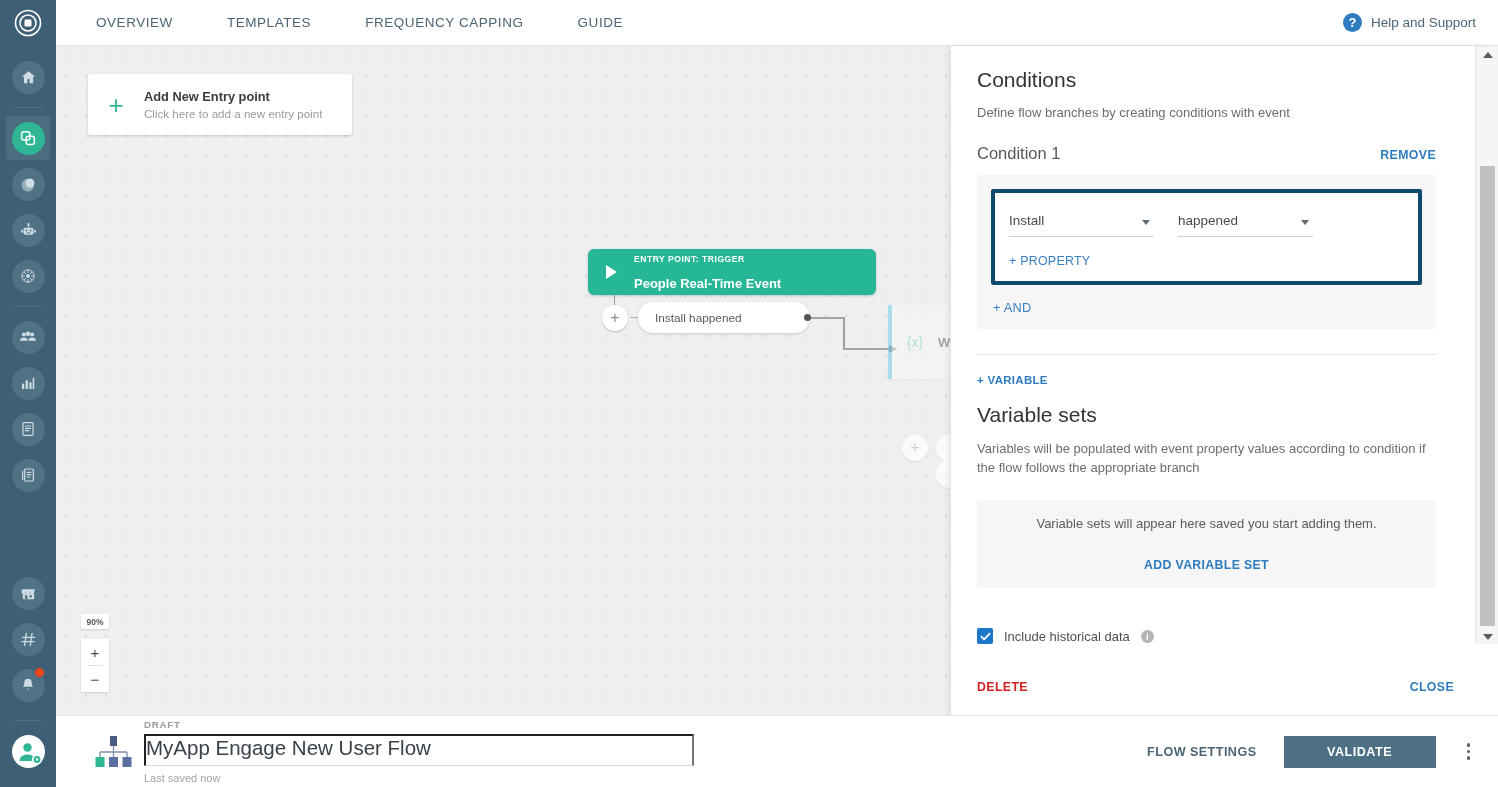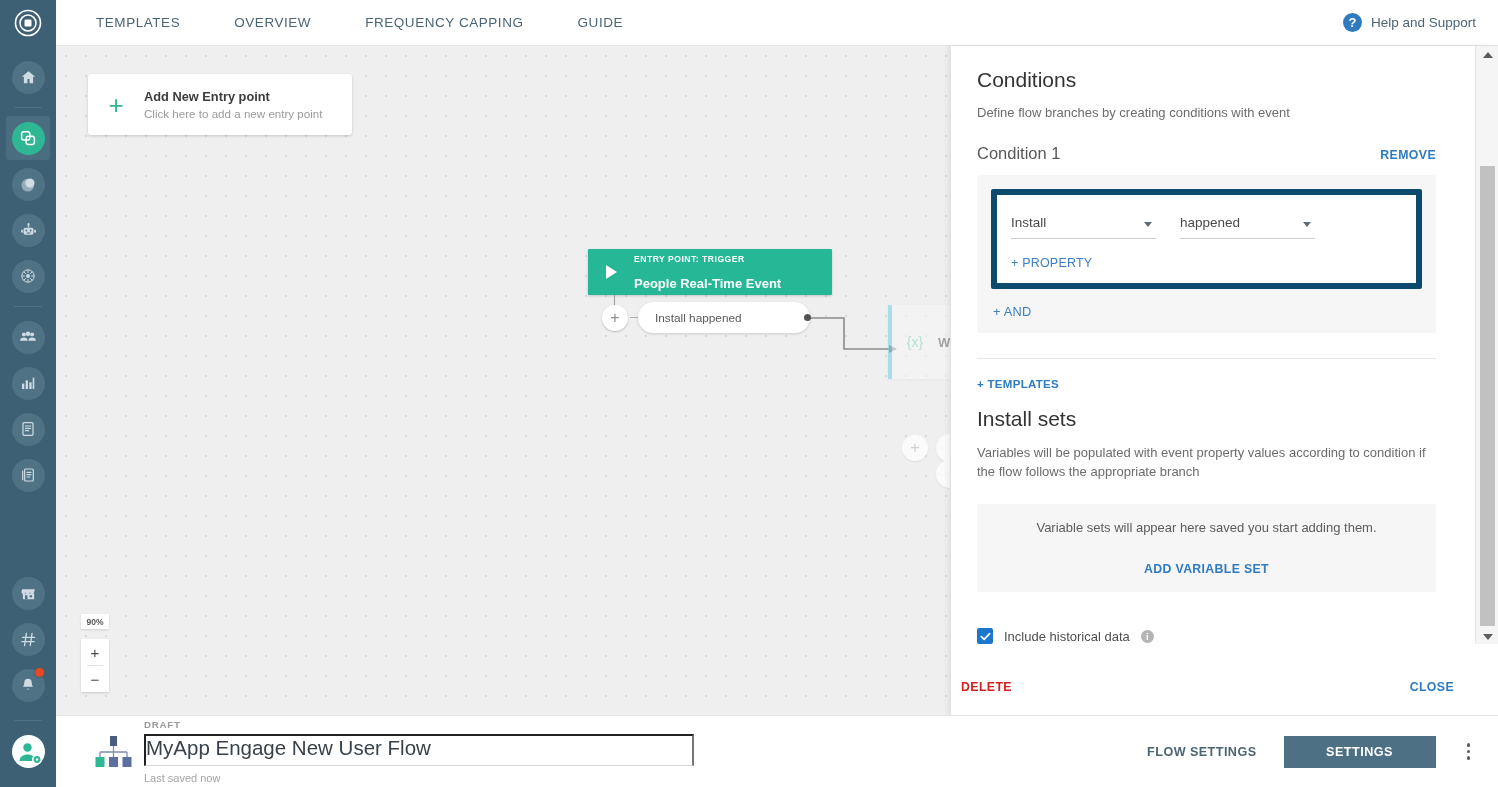--- a/index.html
+++ b/index.html
@@ -88,22 +88,22 @@
     display: flex; align-items: center; cursor: pointer;
   }
   .entry-plus {
     width: 56px; text-align: center; color: #2fb694;
     font-size: 26px; font-weight: 300; line-height: 1;
   }
   .entry-text-title { font-size: 12.8px; font-weight: bold; color: #3c3c3c; }
   .entry-text-sub { font-size: 11.6px; color: #9b9b9b; margin-top: 3px; }
 
   .node-trigger {
-    position: absolute; left: 532px; top: 203px; width: 244px; height: 46px;
-    background: #25b796; border-radius: 1px;
+    position: absolute; left: 532px; top: 203px; width: 288px; height: 46px;
+    background: #25b796; border-radius: 6px;
     box-shadow: 0 1px 3px rgba(0,0,0,0.18);
     display: flex; align-items: center; cursor: pointer;
   }
   .node-trigger .play {
     width: 46px; display: flex; align-items: center; justify-content: center;
   }
   .node-trigger .tri {
     width: 0; height: 0; border-left: 11px solid #ffffff;
     border-top: 7px solid transparent; border-bottom: 7px solid transparent;
   }
@@ -199,21 +199,21 @@
   .cond-head {
     display: flex; align-items: baseline; justify-content: space-between;
     margin-top: 24px;
   }
   .cond-title { font-size: 16.5px; color: #585858; font-weight: normal; }
   .cond-remove { font-size: 12.3px; font-weight: bold; letter-spacing: .4px; color: #2e7bbf; cursor: pointer; }
   .cond-box {
     margin-top: 12px; background: #f6f6f6; padding: 14px; border-radius: 2px;
   }
   .cond-inner {
-    background: #ffffff; border: 6px solid #0c4a6e; border-radius: 2px;
+    background: #ffffff; border: 4px solid #0c4a6e; border-radius: 2px;
     padding: 15px 14px 13px 14px;
   }
   .sel-row { display: flex; gap: 24px; }
   .sel {
     position: relative; border-bottom: 1px solid #cfcfcf;
     padding: 3px 0 7px 0; cursor: pointer;
   }
   .sel.w1 { width: 145px; }
   .sel.w2 { width: 135px; }
   .sel-val { font-size: 13.5px; color: #4a4a4a; }
@@ -260,21 +260,21 @@
   .cbox svg { display: block; }
   .hist-label { font-size: 13px; color: #4f4f4f; }
   .info-i {
     width: 13px; height: 13px; border-radius: 50%; background: #b4b4b4;
     color: #fff; font-size: 9.5px; font-weight: bold;
     display: flex; align-items: center; justify-content: center; cursor: pointer;
   }
   .foot-actions {
     position: absolute; left: 0; bottom: 0; width: 547px; height: 56px;
     display: flex; align-items: center; justify-content: space-between;
-    padding: 0 44px 0 10px;
+    padding: 0 44px 0 26px;
   }
   .btn-delete { font-size: 12.3px; font-weight: bold; letter-spacing: .4px; color: #d32020; cursor: pointer; }
   .btn-close { font-size: 12.3px; font-weight: bold; letter-spacing: .4px; color: #2e7bbf; cursor: pointer; text-align: right; }
 
   
   .sbar {
     position: absolute; right: 0; top: 0; width: 23px; height: 600px;
     background: #f5f5f5; border-left: 1px solid #e6e6e6;
   }
   .sb-arrow {
@@ -469,22 +469,22 @@
           <circle cx="24" cy="23.5" r="5" fill="#ffffff"></circle>
           <circle cx="24" cy="23.5" r="3.4" fill="#2fb694"></circle>
           <circle cx="24" cy="23.5" r="1.2" fill="#ffffff"></circle>
         </svg>
       </span>
     </div>
   </div>
 
   <div id="topbar">
     <nav class="topnav">
+      <a>OVERVIEW</a>
       <a>TEMPLATES</a>
-      <a>OVERVIEW</a>
       <a>FREQUENCY CAPPING</a>
       <a>GUIDE</a>
     </nav>
     <div class="top-right">
       <span class="help-circle">?</span>
       <span class="help-label">Help and Support</span>
     </div>
   </div>
 
   <div id="canvas">
@@ -561,23 +561,23 @@
               <span class="sel-val">happened</span>
               <span class="caret"></span>
             </div>
           </div>
           <div class="add-prop">+ PROPERTY</div>
         </div>
         <div class="add-and">+ AND</div>
       </div>
 
       <div class="hr"></div>
-      <div class="add-cond">+ TEMPLATES</div>
-
-      <div class="panel-h2">Install sets</div>
+      <div class="add-cond">+ VARIABLE</div>
+
+      <div class="panel-h2">Variable sets</div>
       <div class="vs-sub">Variables will be populated with event property values according to condition if the flow follows the appropriate branch</div>
 
       <div class="vs-box">
         <div class="vs-empty">Variable sets will appear here saved you start adding them.</div>
         <div class="vs-add">ADD VARIABLE SET</div>
       </div>
     </div>
 
     <div class="sbar">
       <div class="sb-arrow up">
@@ -616,21 +616,21 @@
         <rect x="29.5" y="22" width="9" height="10" fill="#5b6fa3"></rect>
       </svg>
     </div>
     <div class="flow-meta">
       <div class="flow-draft">DRAFT</div>
       <input class="flow-name" value="MyApp Engage New User Flow" style="">
       <div class="flow-saved">Last saved now</div>
     </div>
     <div class="bottom-right">
       <div class="btn-flowset">FLOW SETTINGS</div>
-      <button class="btn-validate">SETTINGS</button>
+      <button class="btn-validate">VALIDATE</button>
       <div class="kebab">
           <i></i>
           <i></i>
           <i></i>
         </div>
     </div>
   </div>
 
 </div>
 

